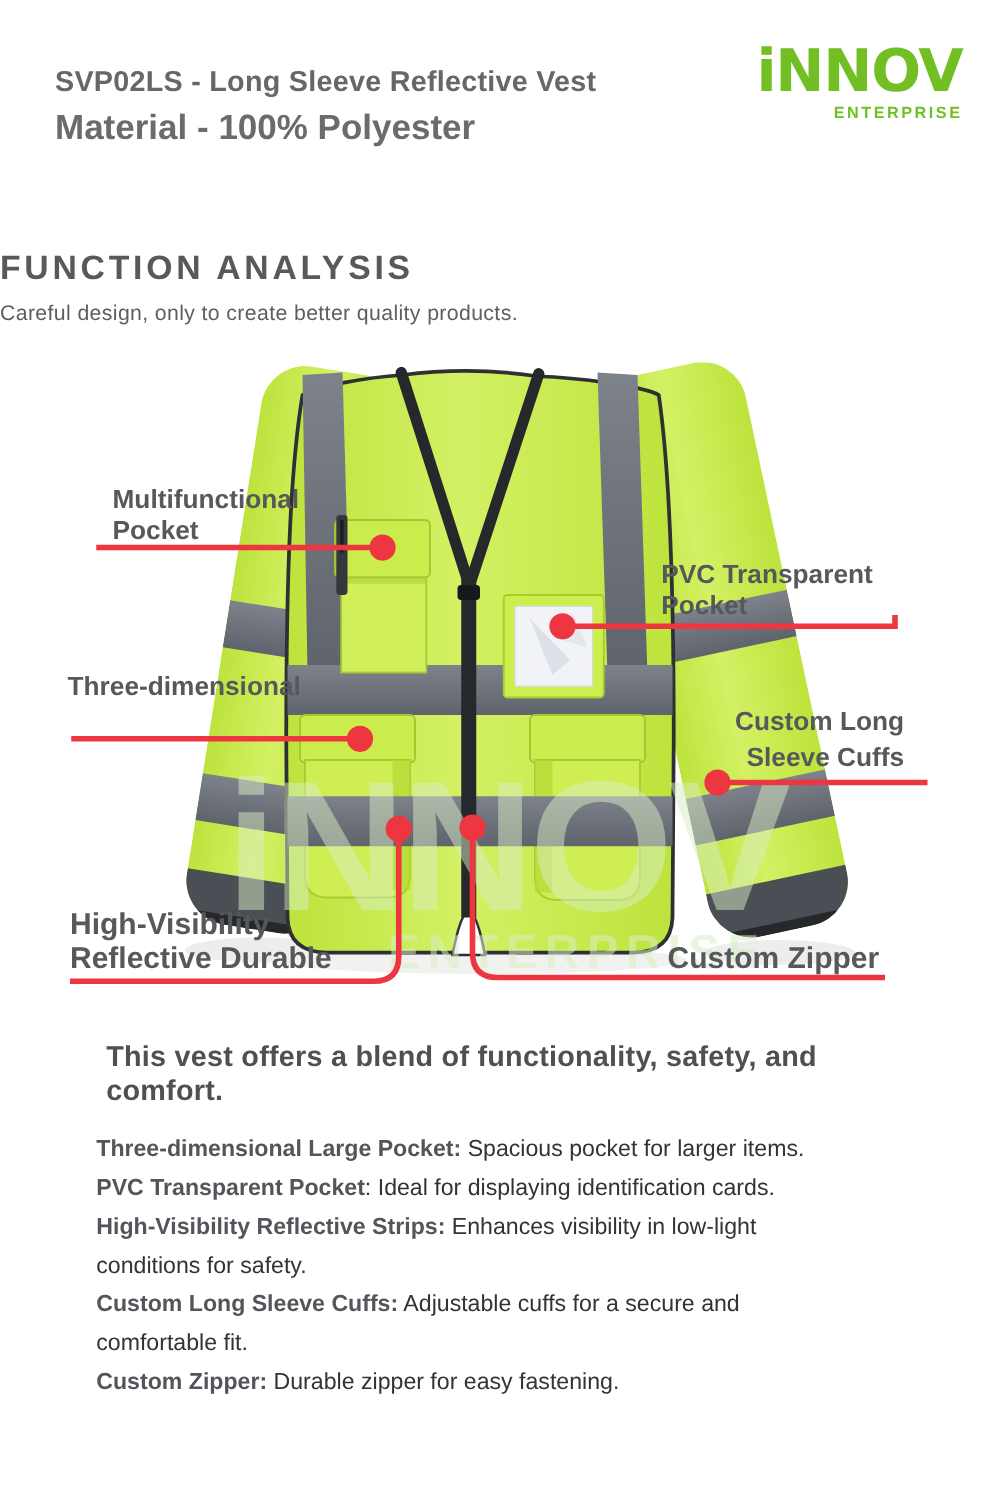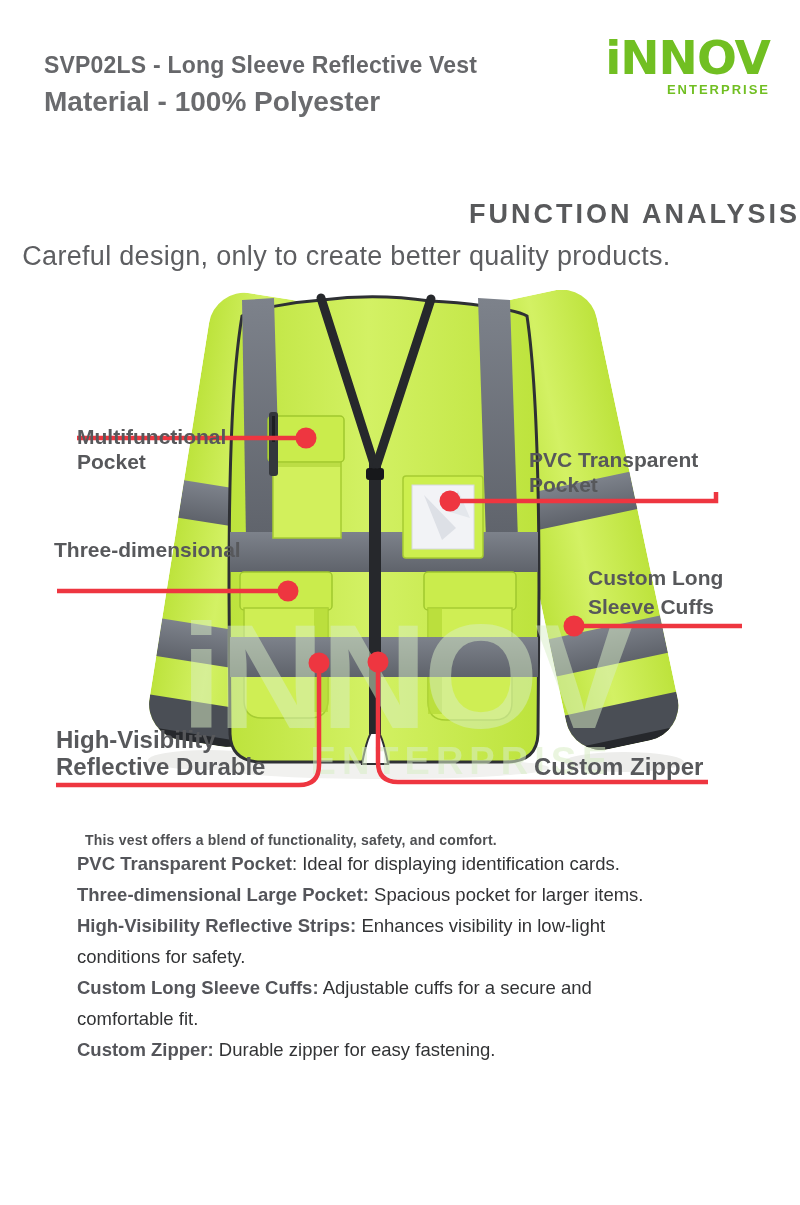--- a/index.html
+++ b/index.html
@@ -22,41 +22,41 @@
   .logo-name {
     font-size:47px; font-weight:800; color:#71bf22; letter-spacing:-1px;
     font-family:"DejaVu Sans", sans-serif;
   }
   .logo-tag {
     margin-top:2px; font-size:13px; font-weight:bold; color:#71bf22;
     letter-spacing:2px;
   }
   
   .sec-heading {
-    position:absolute; left:0; top:199px; width:800px; text-align:right;
+    position:absolute; left:0; top:199px; width:800px; text-align:left;
     font-size:27px; font-weight:bold; color:#58595b; letter-spacing:3px;
   }
   .sec-tagline {
-    position:absolute; left:0; top:241px; width:693px; text-align:center;
-    font-size:27px; font-weight:normal; color:#5d5e61; letter-spacing:0.3px;
+    position:absolute; left:0; top:241px; width:693px; 
+    font-size:17px; font-weight:normal; color:#5d5e61; letter-spacing:0.3px;
   }
   
   .figure { position:absolute; left:0; top:290px; width:800px; height:515px; }
   .figure svg { position:absolute; left:0; top:0; }
   .callout-label {
     position:absolute; font-weight:bold; color:#57585b;
     font-size:21px; line-height:25px; white-space:nowrap;
   }
   .callout-label.big { font-size:24px; line-height:27px; }
   .callout-label.gap { line-height:29px; }
   
   .features { position:absolute; left:77px; top:832px; width:665px; }
   .features-headline {
-    margin-left:8px; 
-    font-size:14px; font-weight:bold; color:#4f5053; letter-spacing:0.2px;
+    margin-left:8px; margin-bottom:17px;
+    font-size:23px; font-weight:bold; color:#4f5053; letter-spacing:0.2px;
   }
   .feature-item { font-size:18.5px; line-height:31px; color:#323335; }
   .feature-item b { color:#54555a; }
 </style>
 </head>
 <body>
 
 <div class="page">
 
   <div class="hdr-title">SVP02LS - Long Sleeve Reflective Vest</div>
@@ -165,46 +165,46 @@
       <g fill="#ee3640">
         <circle cx="306" cy="148" r="10.5"></circle>
         <circle cx="450" cy="211" r="10.5"></circle>
         <circle cx="288" cy="301" r="10.5"></circle>
         <circle cx="574" cy="336" r="10.5"></circle>
         <circle cx="319" cy="373" r="10.5"></circle>
         <circle cx="378" cy="372" r="10.5"></circle>
       </g>
     </svg>
 
-    <div class="callout-label" style="left:77px; top:97px;margin-top:37px;">
+    <div class="callout-label" style="left:90px; top:97px;">
       <div>Multifunctional</div>
       <div>Pocket</div>
     </div>
     <div class="callout-label" style="left:529px; top:157px;">
       <div>PVC Transparent</div>
       <div>Pocket</div>
     </div>
     <div class="callout-label" style="left:54px; top:247px;">
       <div>Three-dimensional</div>
     </div>
-    <div class="callout-label gap" style="left:588px; top:273px;">
+    <div class="callout-label gap" style="left:588px; top:273px;text-align:right;">
       <div>Custom Long</div>
       <div>Sleeve Cuffs</div>
     </div>
     <div class="callout-label big" style="left:56px; top:436px;">
       <div>High-Visibility</div>
       <div>Reflective Durable</div>
     </div>
     <div class="callout-label big" style="left:534px; top:463px;">
       <div>Custom Zipper</div>
     </div>
   </div>
 
   <div class="features">
     <div class="features-headline">This vest offers a blend of functionality, safety, and comfort.</div>
+    <div class="feature-item"><b>Three-dimensional Large Pocket:</b><span> Spacious pocket for larger items.</span></div>
     <div class="feature-item"><b>PVC Transparent Pocket</b><span>: Ideal for displaying identification cards.</span></div>
-    <div class="feature-item"><b>Three-dimensional Large Pocket:</b><span> Spacious pocket for larger items.</span></div>
     <div class="feature-item"><b>High-Visibility Reflective Strips:</b><span> Enhances visibility in low-light</span><br><span>conditions for safety.</span></div>
     <div class="feature-item"><b>Custom Long Sleeve Cuffs:</b><span> Adjustable cuffs for a secure and</span><br><span>comfortable fit.</span></div>
     <div class="feature-item"><b>Custom Zipper:</b><span> Durable zipper for easy fastening.</span></div>
   </div>
 
 </div>
 
 </body></html>

